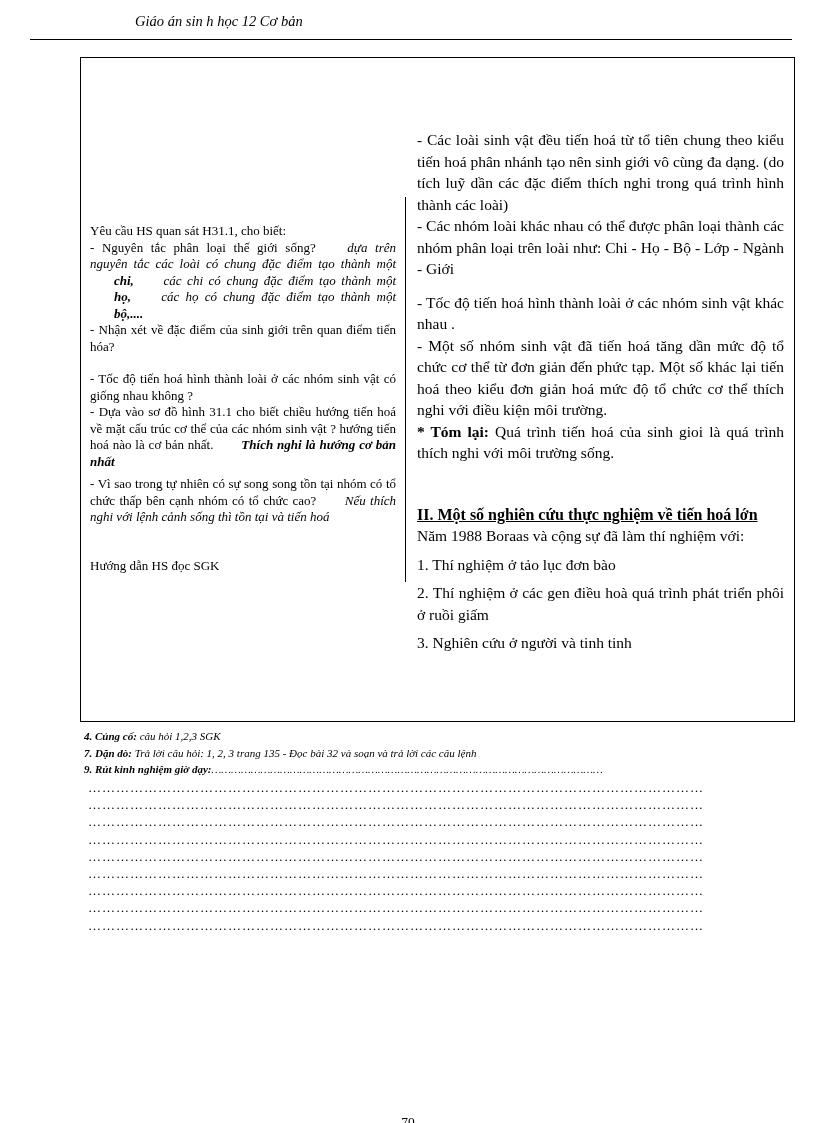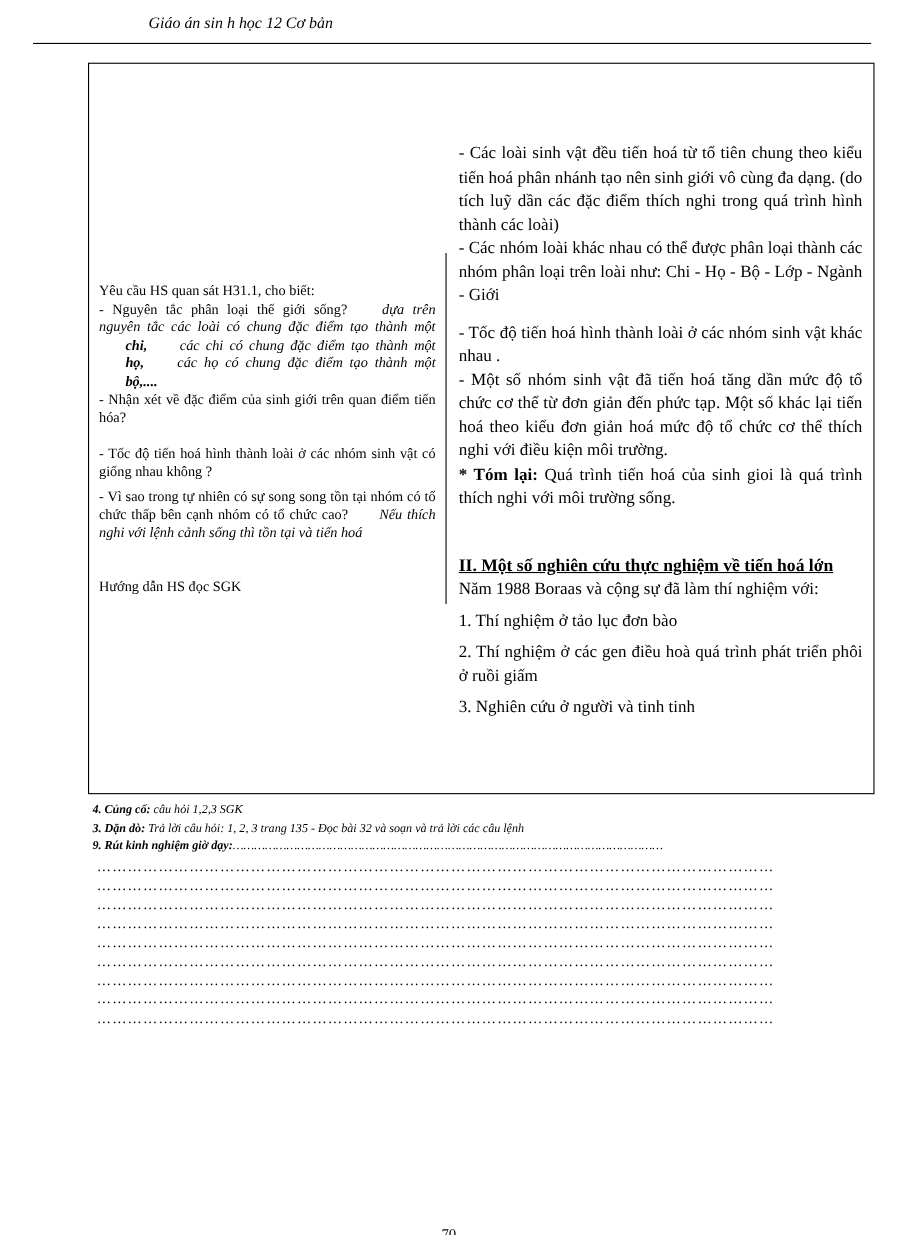--- a/index.html
+++ b/index.html
@@ -107,20 +107,21 @@
 
   <div class="header-rule"></div>
 
   <div class="doc-table">
     <div class="cell-left">
         <p class="para"><span>Yêu cầu HS quan sát H31.1, cho biết:</span></p>
         <p class="para"><span>- Nguyên tắc phân loại thế giới sống? </span><span class="ri">dựa trên nguyên tắc các loài có chung đặc điểm tạo thành một </span><span class="rb ri">chi,</span><span class="ri"> các chi có chung đặc điểm tạo thành một </span><span class="rb ri">họ,</span><span class="ri"> các họ có chung đặc điểm tạo thành một </span><span class="rb ri">bộ,....</span></p>
         <p class="para"><span>- Nhận xét về đặc điểm của sinh giới trên quan điểm tiến hóa?</span></p>
         <p class="para sp16"></p>
         <p class="para"><span>- Tốc độ tiến hoá hình thành loài ở các nhóm sinh vật có giống nhau không ?</span></p>
+        <p class="para"><span>- Dựa vào sơ đồ hình 31.1 cho biết chiều hướng tiến hoá về mặt cấu trúc cơ thể của các nhóm sinh vật ? hướng tiến hoá nào là cơ bản nhất. </span><span class="rb ri">Thích nghi là hướng cơ bản nhất</span></p>
         <p class="para sp6"></p>
         <p class="para"><span>- Vì sao trong tự nhiên có sự song song tồn tại nhóm có tổ chức thấp bên cạnh nhóm có tổ chức cao? </span><span class="ri">Nếu thích nghi với lệnh cảnh sống thì tồn tại và tiến hoá</span></p>
         <p class="para sp32"></p>
         <p class="para"><span>Hướng dẫn HS đọc SGK</span></p>
       </div>
     <div class="cell-right">
         <p class="para"><span>- Các loài sinh vật đều tiến hoá từ tổ tiên chung theo kiểu tiến hoá phân nhánh tạo nên sinh giới vô cùng đa dạng. (do tích luỹ dần các đặc điểm thích nghi trong quá trình hình thành các loài)</span></p>
         <p class="para"><span>- Các nhóm loài khác nhau có thể được phân loại thành các nhóm phân loại trên loài như: Chi - Họ - Bộ - Lớp - Ngành - Giới</span></p>
         <p class="para sp12"></p>
         <p class="para"><span>- Tốc độ tiến hoá hình thành loài ở các nhóm sinh vật khác nhau .</span></p>
@@ -130,21 +131,21 @@
         <p class="para heading"><span class="rb ru">II. Một số nghiên cứu thực nghiệm về tiến hoá lớn</span></p>
         <p class="para"><span>Năm 1988 Boraas và cộng sự đã làm thí nghiệm với:</span></p>
         <p class="para gap-sm"><span>1. Thí nghiệm ở tảo lục đơn bào</span></p>
         <p class="para gap-sm"><span>2. Thí nghiệm ở các gen điều hoà quá trình phát triển phôi ở ruồi giấm</span></p>
         <p class="para gap-sm"><span>3. Nghiên cứu ở người và tinh tinh</span></p>
       </div>
   </div>
 
   <div class="bottom">
       <p class="para"><span class="rb">4. Củng cố:</span><span> câu hỏi 1,2,3 SGK</span></p>
-      <p class="para"><span class="rb">3. Dặn dò:</span><span> Trả lời câu hỏi: 1, 2, 3 trang 135 - Đọc bài 32 và soạn và trả lời các câu lệnh</span></p>
+      <p class="para"><span class="rb">7. Dặn dò:</span><span> Trả lời câu hỏi: 1, 2, 3 trang 135 - Đọc bài 32 và soạn và trả lời các câu lệnh</span></p>
       <p class="para"><span class="rb">9. Rút kinh nghiệm giờ dạy:</span><span>…………………………………………………………………………………………………………</span></p>
     </div>
 
   <div class="notes">
       <div class="note-line">…………………………………………………………………………………………………………………………………………</div>
       <div class="note-line">…………………………………………………………………………………………………………………………………………</div>
       <div class="note-line">…………………………………………………………………………………………………………………………………………</div>
       <div class="note-line">…………………………………………………………………………………………………………………………………………</div>
       <div class="note-line">…………………………………………………………………………………………………………………………………………</div>
       <div class="note-line">…………………………………………………………………………………………………………………………………………</div>

